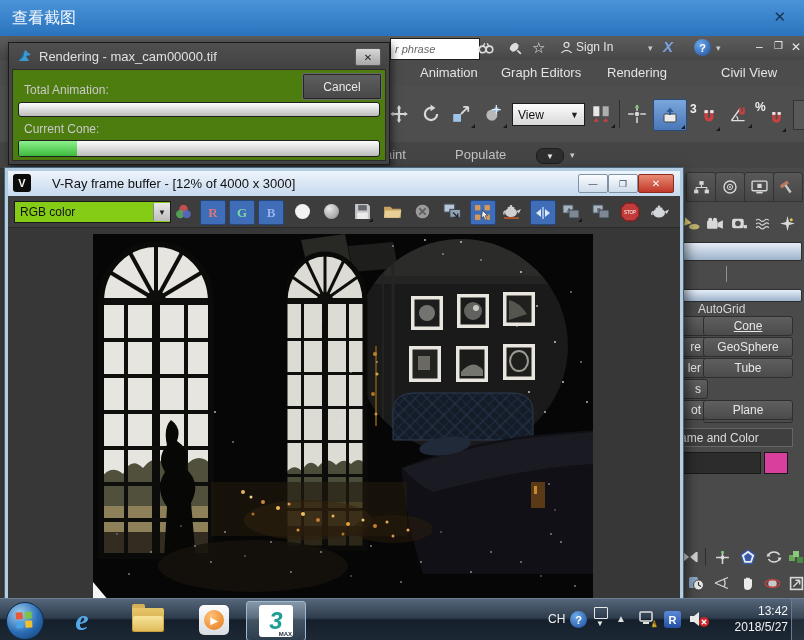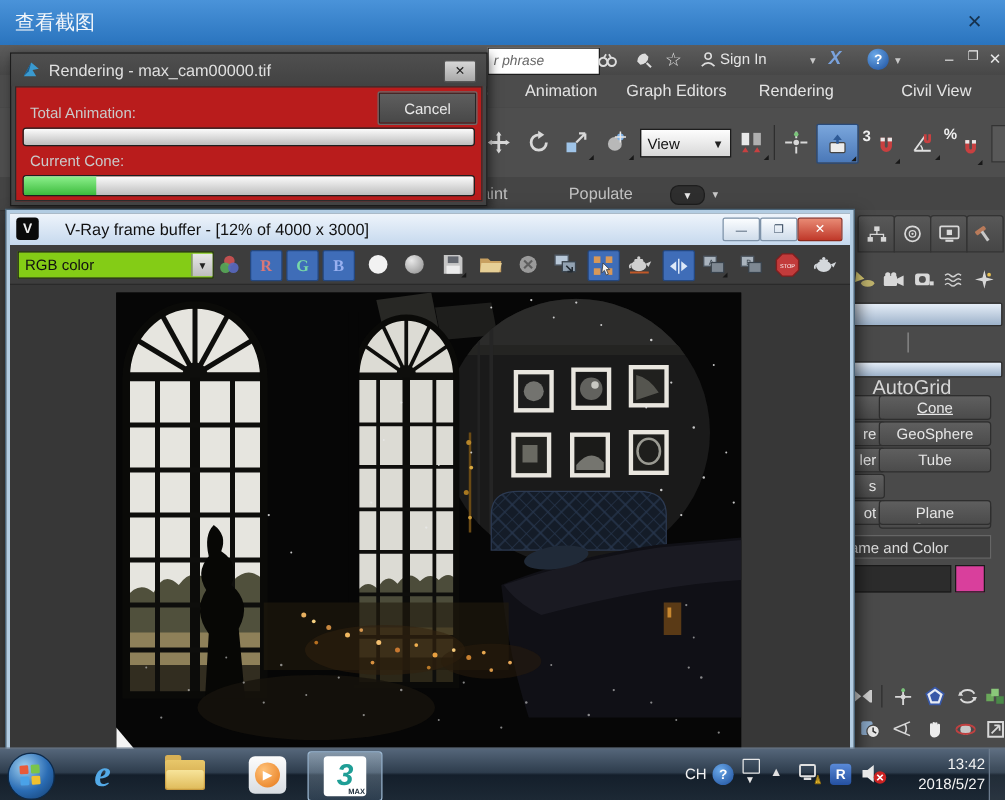--- a/index.html
+++ b/index.html
@@ -36,35 +36,35 @@
     display:flex;align-items:center;justify-content:center;color:#e8e8e8;font-size:8px;}
   
   .cmd-panel{left:677px;top:132px;width:127px;height:430px;background:#4a4a4a;}
   .cp-tab{width:28px;height:28px;background:linear-gradient(#585858,#464646);border:1px solid #333;
     display:flex;align-items:center;justify-content:center;border-radius:3px 3px 0 0;}
   .cp-cat{width:22px;height:22px;display:flex;align-items:center;justify-content:center;}
   .roll-bar{height:17px;background:linear-gradient(#e6eef8,#9db2ca);border:1px solid #2e2e2e;border-radius:2px;}
   .cp-btn{height:18px;background:linear-gradient(#5f5f5f,#4b4b4b);border:1px solid #2e2e2e;
     border-radius:3px;color:#e6e6e6;font-size:12px;display:flex;align-items:center;justify-content:center;}
   .cp-btn.clip{justify-content:flex-end;padding-right:6px;}
-  .autogrid{color:#d6d6d6;font-size:16px;}
+  .autogrid{color:#d6d6d6;font-size:12px;}
   .name-roll{height:17px;background:#3f3f3f;border:1px solid #666;color:#dcdcdc;font-size:12px;
     display:flex;align-items:center;padding-left:4px;}
   .name-field{height:20px;background:#2c2c2c;border:1px solid #1a1a1a;}
   .swatch{width:22px;height:20px;border:1px solid #1a1a1a;}
   .nav-ico{width:22px;height:22px;display:flex;align-items:center;justify-content:center;color:#d8d8d8;font-size:13px;}
   
   .rdlg{left:8px;top:42px;width:380px;height:121px;background:#454545;border:1px solid #1c1c1c;
     box-shadow:2px 3px 8px rgba(0,0,0,.55);z-index:20;}
   .rdlg-title{left:0;top:0;width:100%;height:26px;background:linear-gradient(#4f4f4f,#424242);}
   .rdlg-title-text{left:30px;top:6px;font-size:13px;color:#e0e0e0;}
   .rdlg-close{right:8px;top:5px;width:24px;height:16px;background:linear-gradient(#d8d8d8,#a8a8a8);
     border:1px solid #555;border-radius:2px;color:#222;font-size:10px;font-weight:bold;
     display:flex;align-items:center;justify-content:center;}
-  .rdlg-body{left:3px;top:26px;width:372px;height:90px;background:#b91c1c;border:1px solid #2c2c2c;}
+  .rdlg-body{left:3px;top:26px;width:372px;height:90px;background:#4d7c0f;border:1px solid #2c2c2c;}
   .rlabel{font-size:12px;color:#cacaca;}
   .cancel-btn{width:76px;height:23px;background:linear-gradient(#5e5e5e,#484848);border:1px solid #262626;
     outline:1px solid #6a6a6a;color:#e8e8e8;font-size:12px;display:flex;align-items:center;justify-content:center;border-radius:1px;}
   .pbar{height:13px;background:linear-gradient(#fcfcfc,#bdbdbd);border:1px solid #1f1f1f;border-radius:3px;overflow:hidden;}
   .pfill{height:100%;background:linear-gradient(#8cf08c,#3dbb3d);}
   
   .vray{left:5px;top:168px;width:672px;height:430px;z-index:30;
     border:3px solid #b2cce2;outline:1px solid #4a6478;background:#373737;box-shadow:3px 4px 12px rgba(0,0,0,.6);}
   .vray-titlebar{left:0;top:0;width:100%;height:25px;background:linear-gradient(#eef4fb,#c6d9ee);}
   .vray-title-text{left:44px;top:5px;font-size:13px;color:#101010;}

